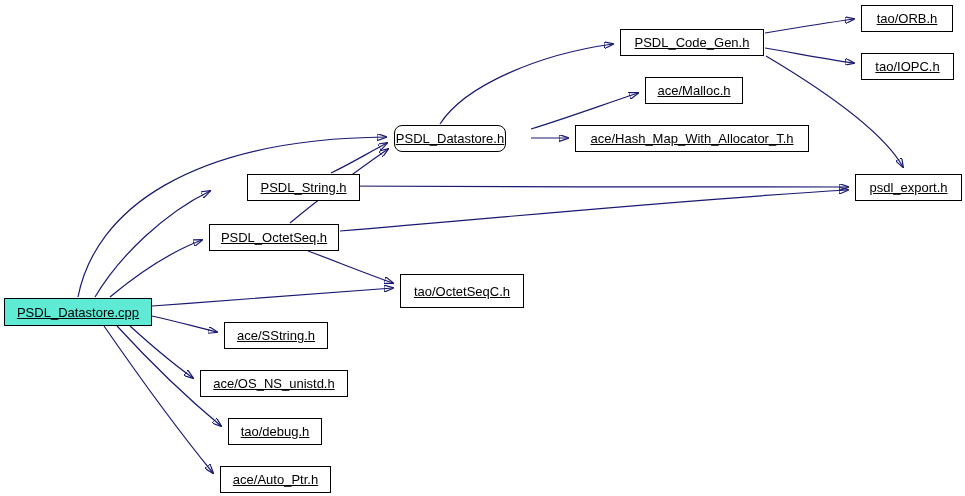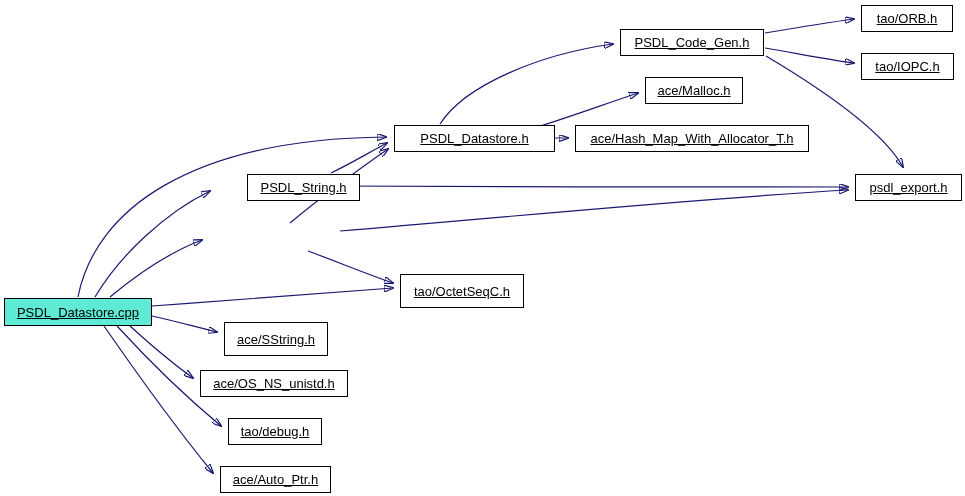--- a/index.html
+++ b/index.html
@@ -82,38 +82,39 @@
 
     <path d="M 765,33 C 795,28 825,23 854,19" marker-end="url(#arrowhead)"></path>
     <path d="M 765,48 C 795,53 825,59 854,63" marker-end="url(#arrowhead)"></path>
     <path d="M 766,56 C 835,97 885,135 903,167" marker-end="url(#arrowhead)"></path>
   </svg>
 
   <div class="node root" style="left:4px; top:298px; width:148px; height:28px;">PSDL_Datastore.cpp</div>
 
   <div class="node" style="left:217px; top:174px; width:113px; height:27px;margin-left:30px;">PSDL_String.h</div>
 
+  <div class="node" style="left:209px; top:224px; width:130px; height:27px;">PSDL_OctetSeq.h</div>
 
-  <div class="node" style="left:394px; top:125px; width:161px; height:27px;">PSDL_Datastore.h</div>
+  <div class="node" style="left:394px; top:125px; width:112px; height:27px;border-radius:8px;">PSDL_Datastore.h</div>
 
   <div class="node" style="left:620px; top:29px; width:144px; height:27px;">PSDL_Code_Gen.h</div>
 
   <div class="node" style="left:861px; top:5px; width:92px; height:27px;">tao/ORB.h</div>
 
   <div class="node" style="left:861px; top:53px; width:93px; height:27px;">tao/IOPC.h</div>
 
   <div class="node" style="left:645px; top:77px; width:98px; height:27px;">ace/Malloc.h</div>
 
   <div class="node" style="left:575px; top:125px; width:234px; height:27px;">ace/Hash_Map_With_Allocator_T.h</div>
 
   <div class="node" style="left:855px; top:174px; width:107px; height:27px;">psdl_export.h</div>
 
   <div class="node" style="left:400px; top:274px; width:124px; height:34px;">tao/OctetSeqC.h</div>
 
-  <div class="node" style="left:224px; top:322px; width:104px; height:34px;">ace/SString.h</div>
+  <div class="node" style="left:224px; top:322px; width:104px; height:27px;">ace/SString.h</div>
 
   <div class="node" style="left:200px; top:370px; width:148px; height:27px;">ace/OS_NS_unistd.h</div>
 
   <div class="node" style="left:228px; top:418px; width:94px; height:27px;">tao/debug.h</div>
 
   <div class="node" style="left:220px; top:466px; width:111px; height:27px;">ace/Auto_Ptr.h</div>
 
 </div>
 
 </body></html>

